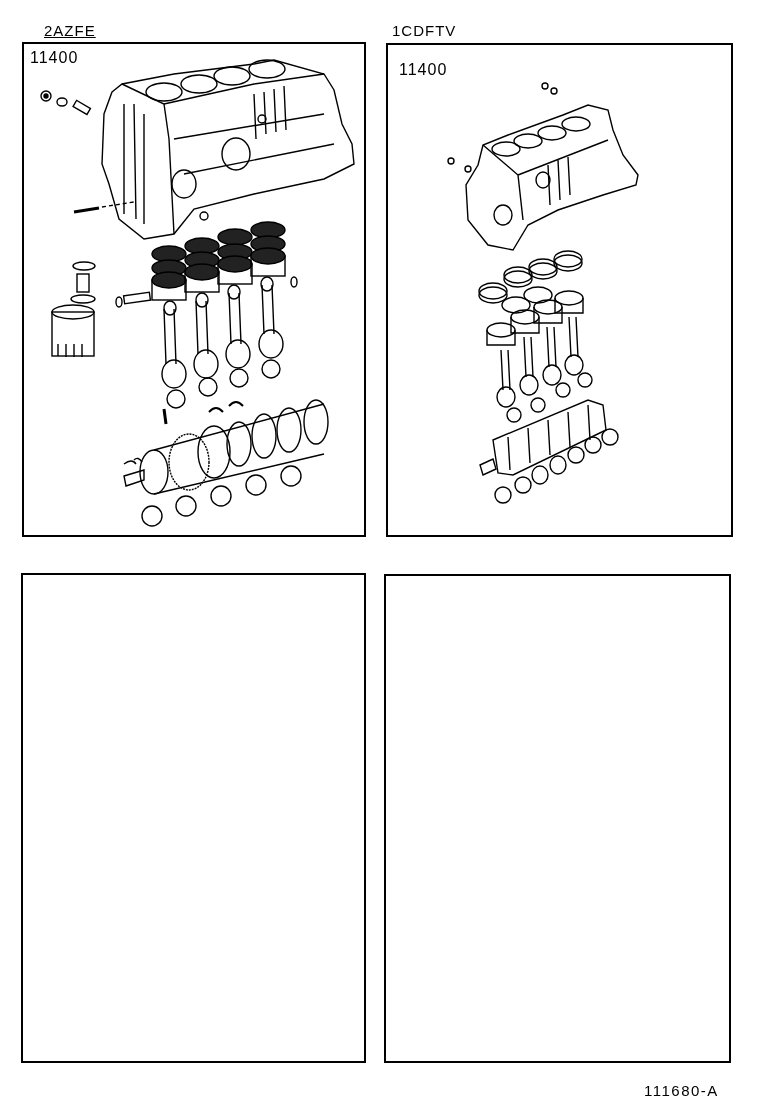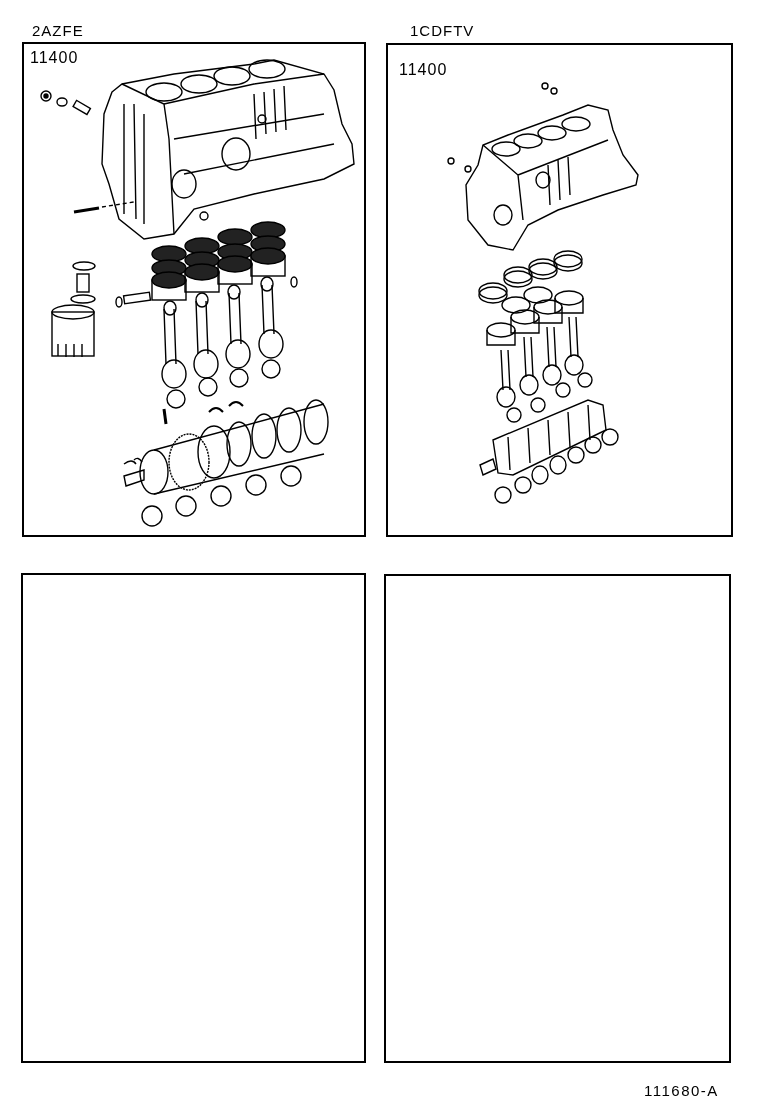--- a/index.html
+++ b/index.html
@@ -7,21 +7,21 @@
          font-family:"Liberation Sans", "DejaVu Sans", sans-serif; color:#000; }
   .label { position:absolute; font-size:15px; letter-spacing:1px; line-height:1; }
   .frame { position:absolute; border:2px solid #000; box-sizing:border-box; background:#fff; }
   .code { position:absolute; font-size:16px; letter-spacing:1px; line-height:1; }
   .art { position:absolute; left:0; top:0; }
   .footer { position:absolute; font-size:15px; letter-spacing:1.5px; line-height:1; }
 </style>
 </head>
 <body>
 
-<div class="label" style="left:32px; top:23px;">2AZFE</div>
+<div class="label" style="left:44px; top:23px;text-decoration:underline;">2AZFE</div>
 <div class="frame" style="left:22px; top:42px; width:344px; height:495px;">
   <div class="code" style="left:6px; top:6px;">11400</div>
   <svg class="art" width="340" height="491" viewBox="0 0 340 491" fill="none" stroke="#000" stroke-width="1.4">
 
     <circle cx="22" cy="52" r="5"></circle>
       <circle cx="22" cy="52" r="2" fill="#000"></circle>
     <ellipse cx="38" cy="58" rx="5" ry="4"></ellipse>
     <rect x="50" y="60" width="16" height="7" transform="rotate(30 58 63)"></rect>
 
     <g>
@@ -114,21 +114,21 @@
     <g>
       <ellipse cx="128" cy="472" rx="10" ry="10"></ellipse>
       <ellipse cx="162" cy="462" rx="10" ry="10"></ellipse>
       <ellipse cx="197" cy="452" rx="10" ry="10"></ellipse>
       <ellipse cx="232" cy="441" rx="10" ry="10"></ellipse>
       <ellipse cx="267" cy="432" rx="10" ry="10"></ellipse>
     </g>
   </svg>
 </div>
 
-<div class="label" style="left:410px; top:23px;">1CDFTV</div>
+<div class="label" style="left:392px; top:23px;">1CDFTV</div>
 <div class="frame" style="left:386px; top:43px; width:347px; height:494px;">
   <div class="code" style="left:11px; top:17px;">11400</div>
   <svg class="art" width="343" height="490" viewBox="0 0 343 490" fill="none" stroke="#000" stroke-width="1.4">
     <circle cx="157" cy="41" r="3"></circle>
       <circle cx="166" cy="46" r="3"></circle>
     <circle cx="63" cy="116" r="3"></circle>
       <circle cx="80" cy="124" r="3"></circle>
 
     <g>
       <path d="M90 120 L95 100 L120 90 L175 70 L200 60 L220 65 L225 85 L235 110 L250 130 L248 140 L215 150 L170 165 L140 180 L125 205 L100 200 L80 175 L78 140 Z"></path>

